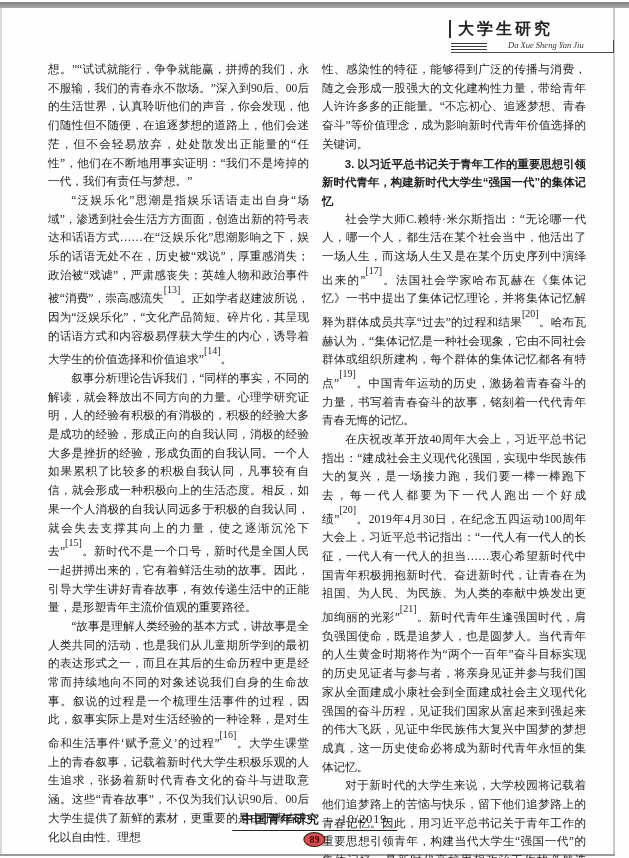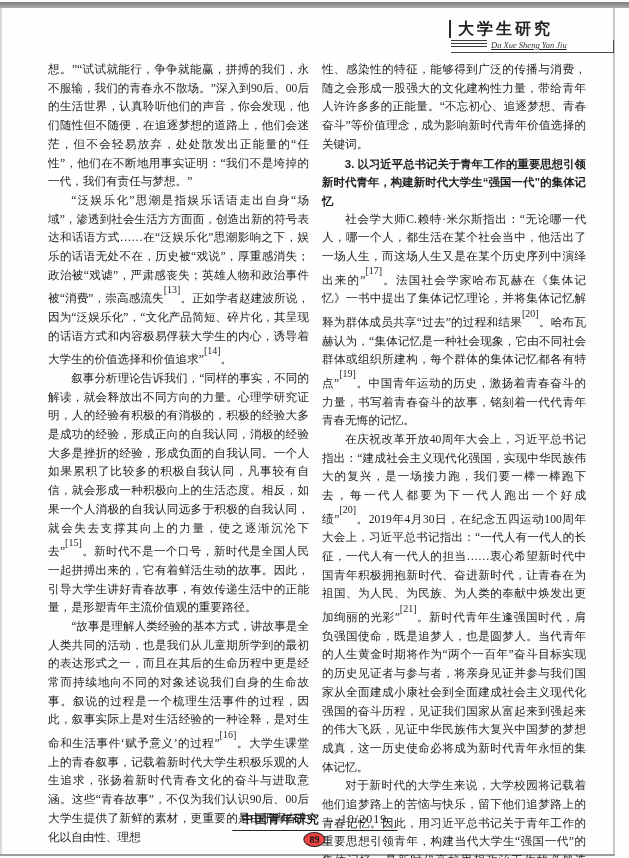--- a/index.html
+++ b/index.html
@@ -16,24 +16,23 @@
   .scan-edge-right{position:absolute;top:8px;left:613px;width:2px;height:847px;background:#c9c9c9;}
   .scan-edge-bottom{position:absolute;top:854px;left:0;width:615px;height:2px;background:#9b9b9b;}
 
   
   .header{position:absolute;left:449px;top:20px;width:165px;}
   .header-title{
     font-size:16px;font-weight:bold;letter-spacing:3px;line-height:18px;
     border-left:2px solid #2a2a2a;padding-left:7px;color:#222;
   }
   .header-sub{
-    display:flex;align-items:flex-start;gap:4px;margin-top:2px;margin-left:2px;
+    display:flex;align-items:flex-end;gap:21px;margin-top:2px;margin-left:2px;
     border-bottom:1px solid #4a4a4a;border-right:1px solid #4a4a4a;
     padding:0 4px 2px 0;
-    text-decoration:underline;
   }
   .triple-lines{width:36px;height:7px;flex:0 0 auto;
     background:repeating-linear-gradient(to bottom,#3a3a3a 0 1px,transparent 1px 3px);}
   .pinyin{font-style:italic;font-size:8.5px;color:#333;white-space:nowrap;}
 
   
   .col{position:absolute;top:61px;text-align:justify;font-size:11.6px;line-height:18.7px;}
   .col-left{left:48px;width:261px;}
   .col-right{left:322px;width:264px;}
   .para{margin:0;}

